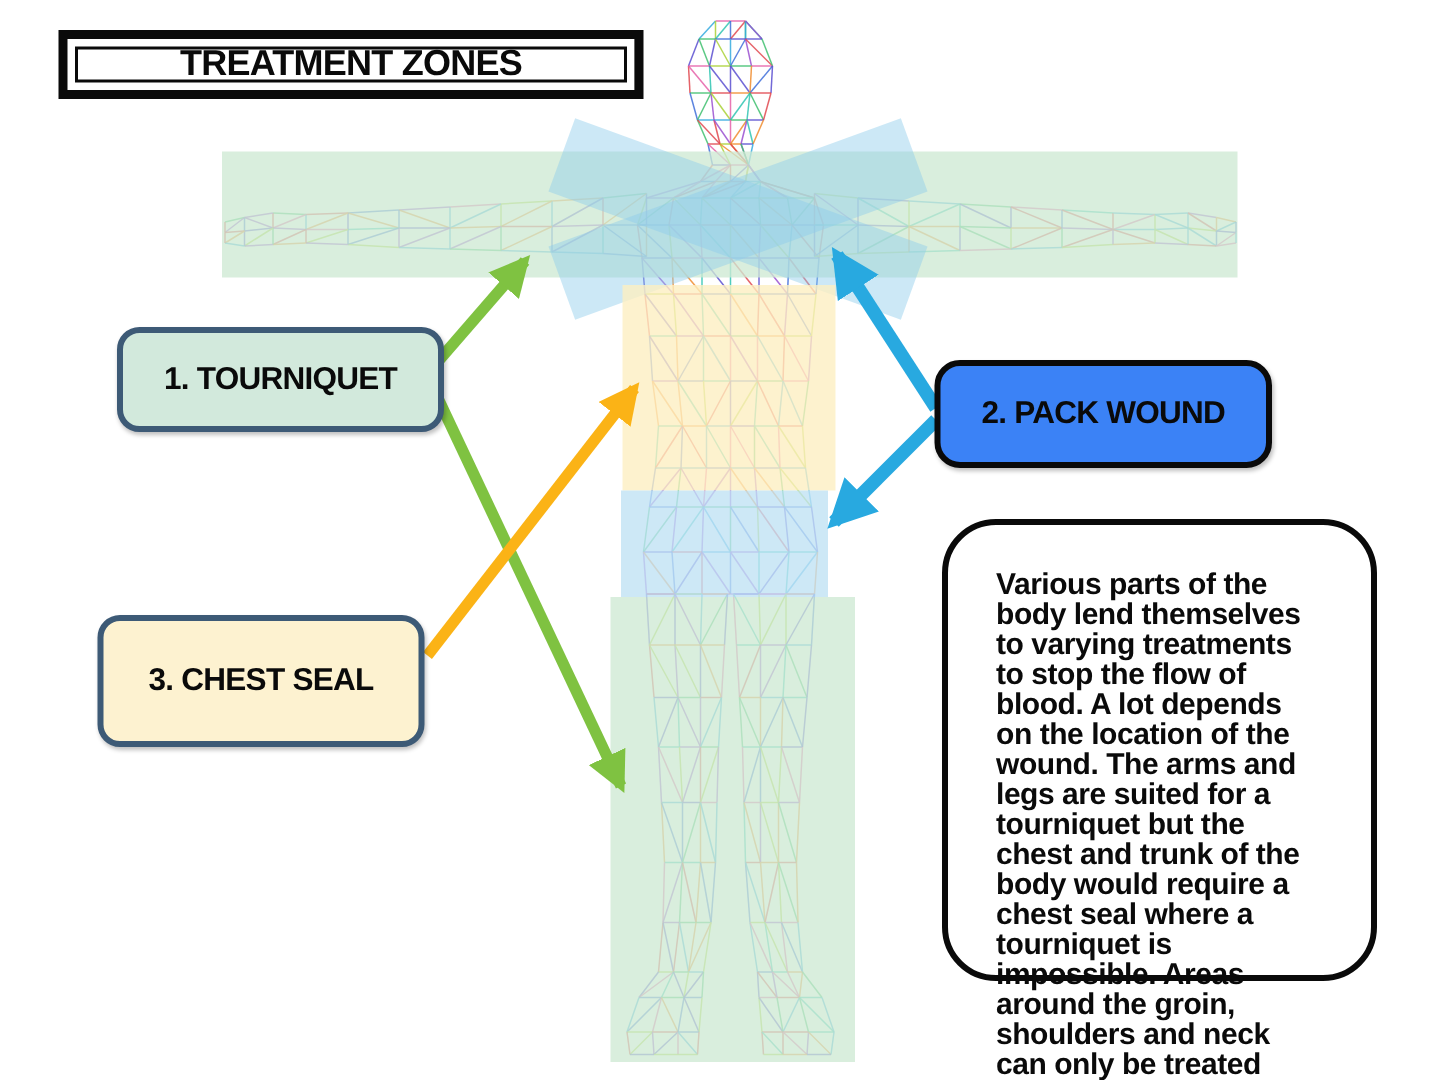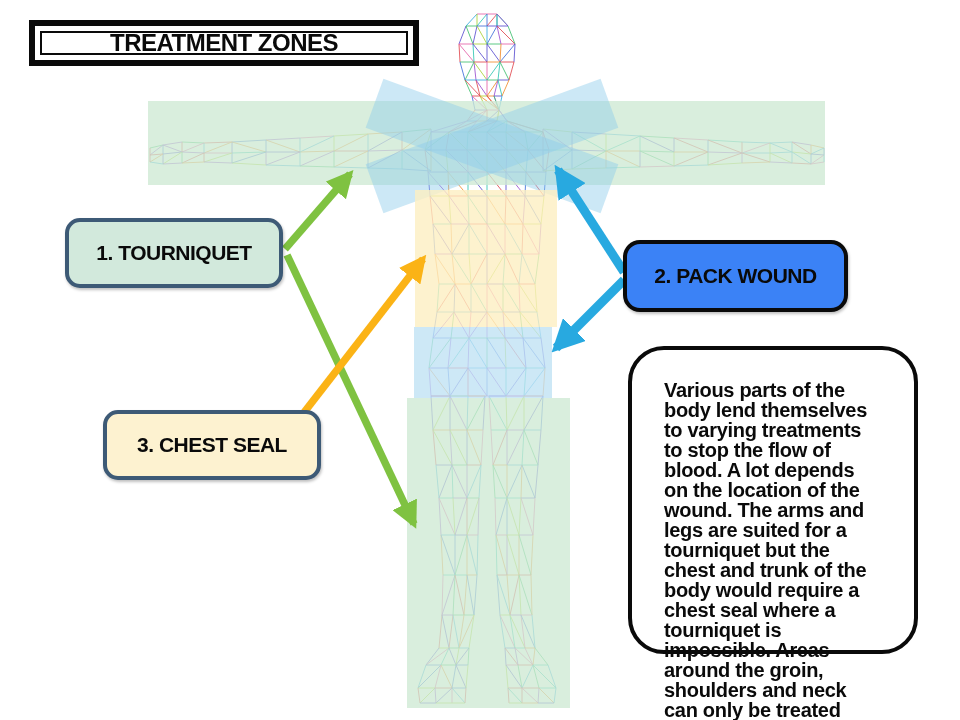--- a/index.html
+++ b/index.html
@@ -3,34 +3,34 @@
 <meta charset="utf-8">
 <style>
   html,body{margin:0;padding:0;background:#888;}
   .slide{
     position:relative;width:960px;height:720px;background:#ffffff;overflow:hidden;
     font-family:"Liberation Sans",sans-serif;
   }
   .slide *{box-sizing:border-box;}
   #figure{position:absolute;left:0;top:0;}
   .title-box{
-    position:absolute;left:29px;top:20px;width:390px;height:46px;
+    position:absolute;left:39px;top:20px;width:390px;height:46px;
     border:6px solid #0a0a0a;background:#fff;
     box-shadow:inset 0 0 0 5px #ffffff, inset 0 0 0 7px #0a0a0a;
     display:flex;align-items:center;justify-content:center;
     font-weight:bold;font-size:24px;letter-spacing:-0.5px;color:#0a0a0a;
   }
   .callout{
     position:absolute;display:flex;align-items:center;justify-content:center;
     font-weight:bold;font-size:21px;letter-spacing:-0.5px;color:#0a0a0a;
     border-radius:15px;box-shadow:1px 2px 3px rgba(0,0,0,0.25);
   }
-  .callout.tourniquet{left:65px;top:218px;width:218px;height:70px;background:#d2e9dc;border:4px solid #3d5a76;}
+  .callout.tourniquet{left:78px;top:218px;width:218px;height:70px;background:#d2e9dc;border:4px solid #3d5a76;}
   .callout.packwound {left:623px;top:240px;width:225px;height:72px;background:#3b82f6;border:4px solid #0a0a0a;border-radius:17px;}
-  .callout.chestseal {left:65px;top:410px;width:218px;height:70px;background:#fdf2d0;border:4px solid #3d5a76;margin-left:38px;}
+  .callout.chestseal {left:65px;top:410px;width:218px;height:88px;background:#fdf2d0;border:4px solid #3d5a76;}
   .desc-box{
     position:absolute;left:628px;top:346px;width:290px;height:308px;
     background:#ffffff;border:4px solid #0a0a0a;border-radius:36px;
     padding:14px 15px 10px 16px;
   }
   .desc-box p{
     margin:16px;font-weight:bold;font-size:20px;line-height:20px;
     letter-spacing:-0.3px;color:#0a0a0a;
   }
 </style>

